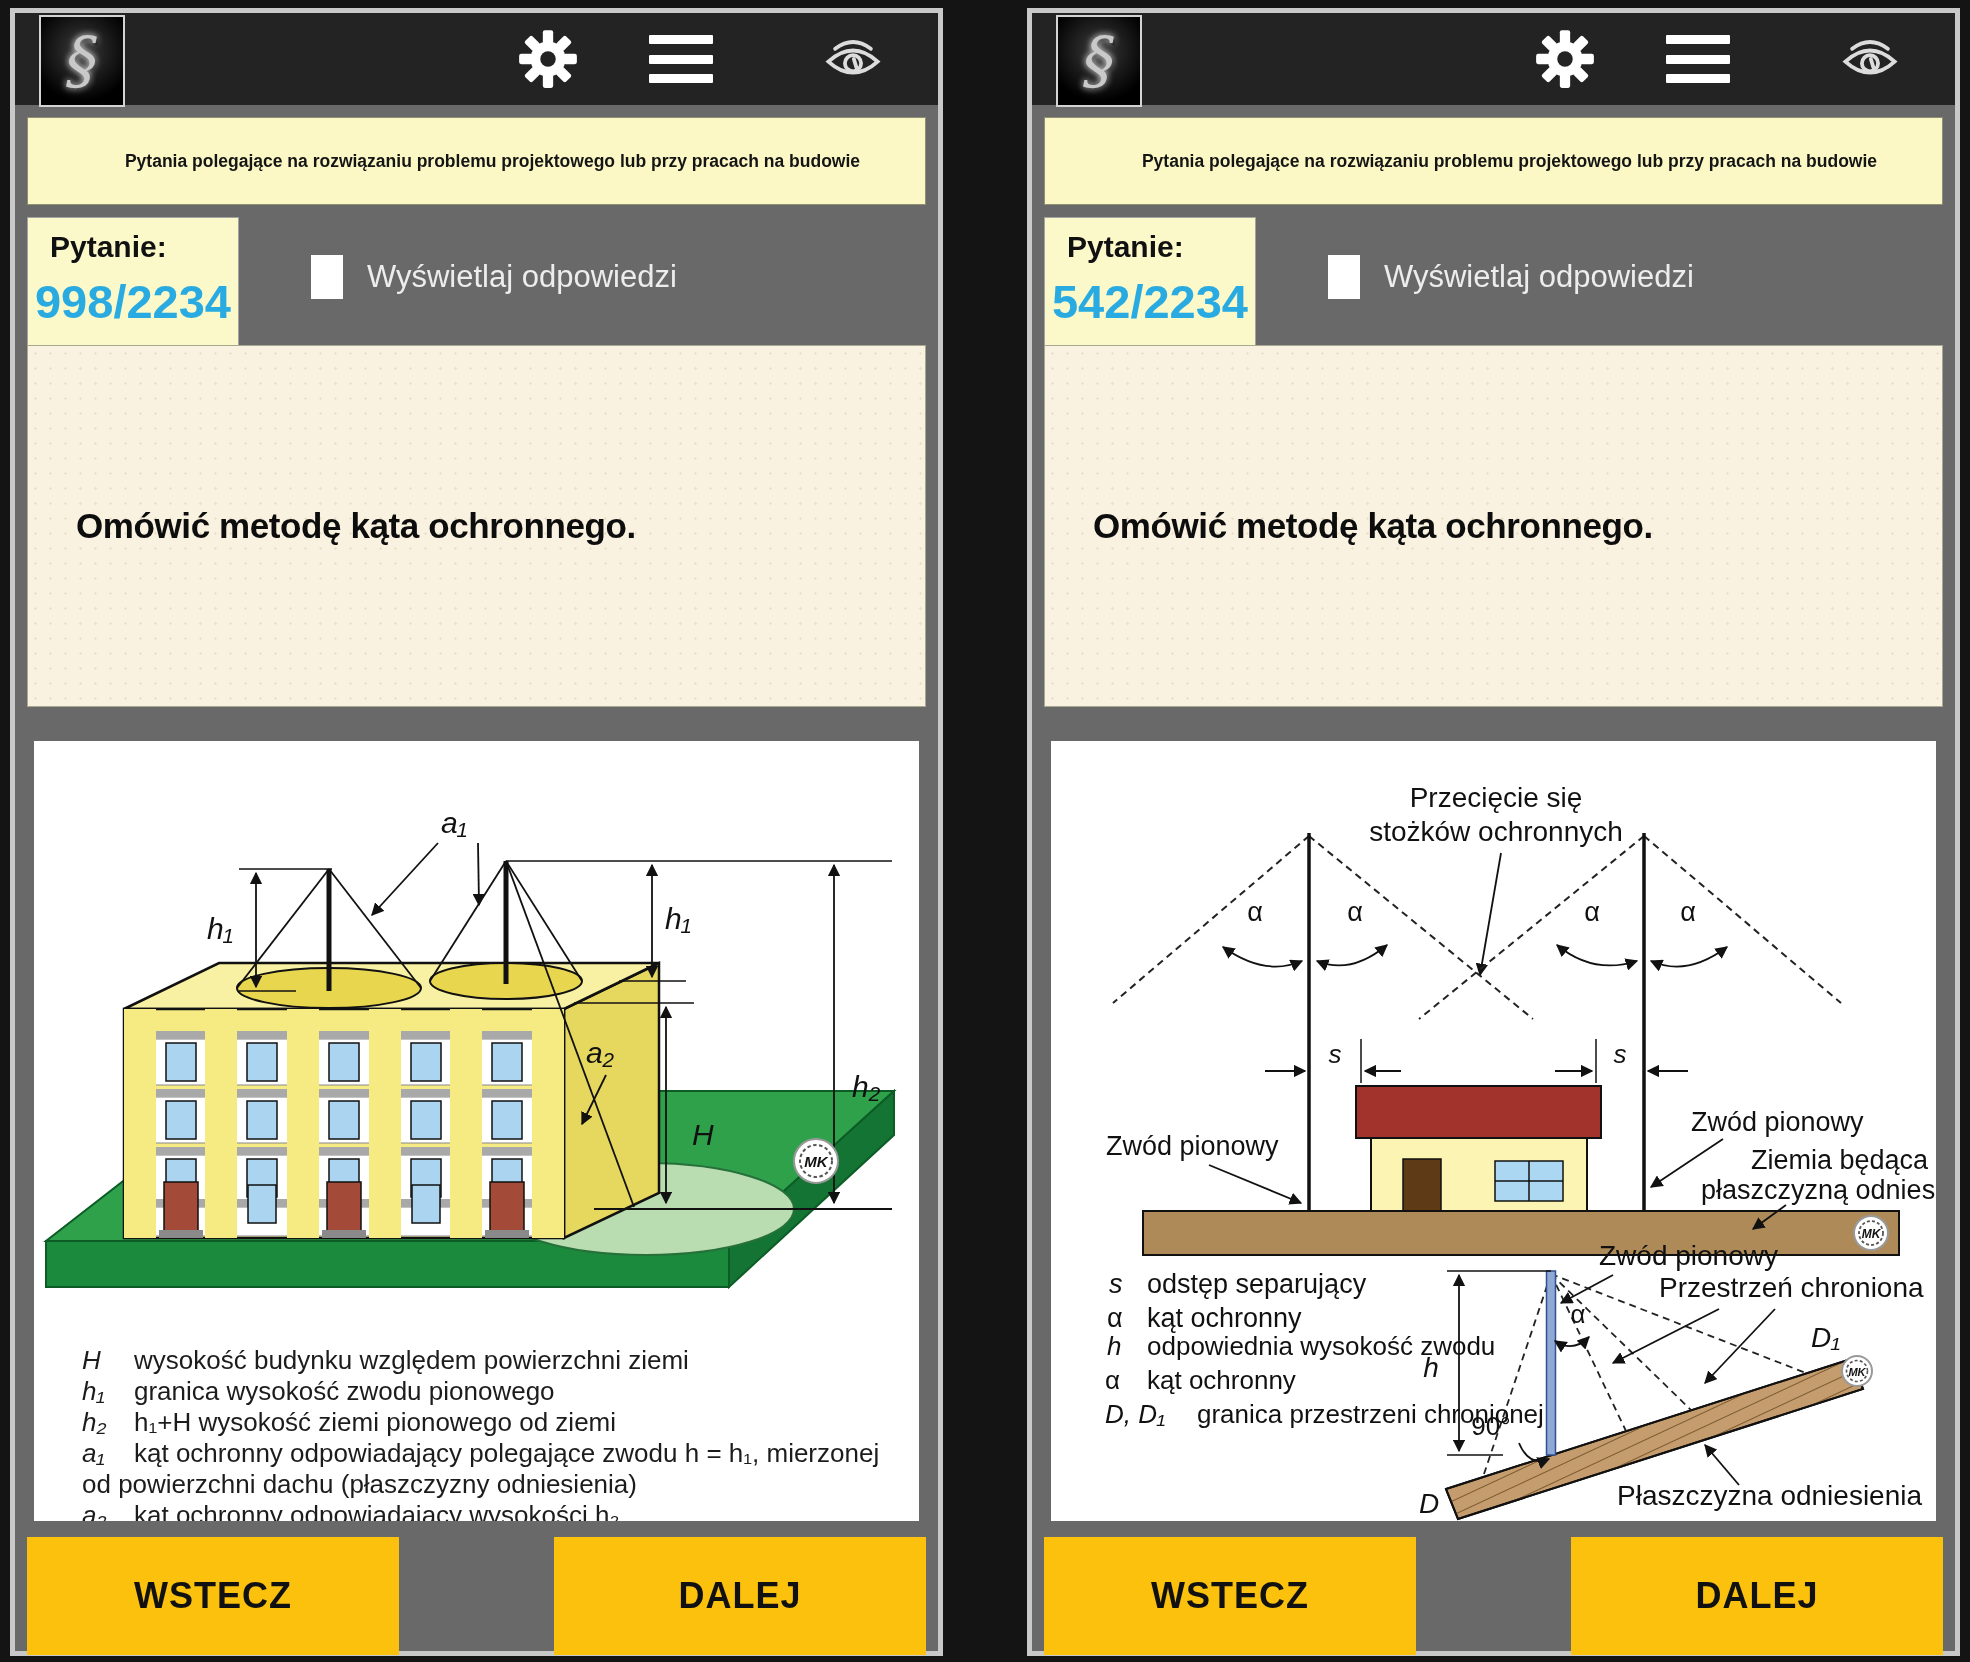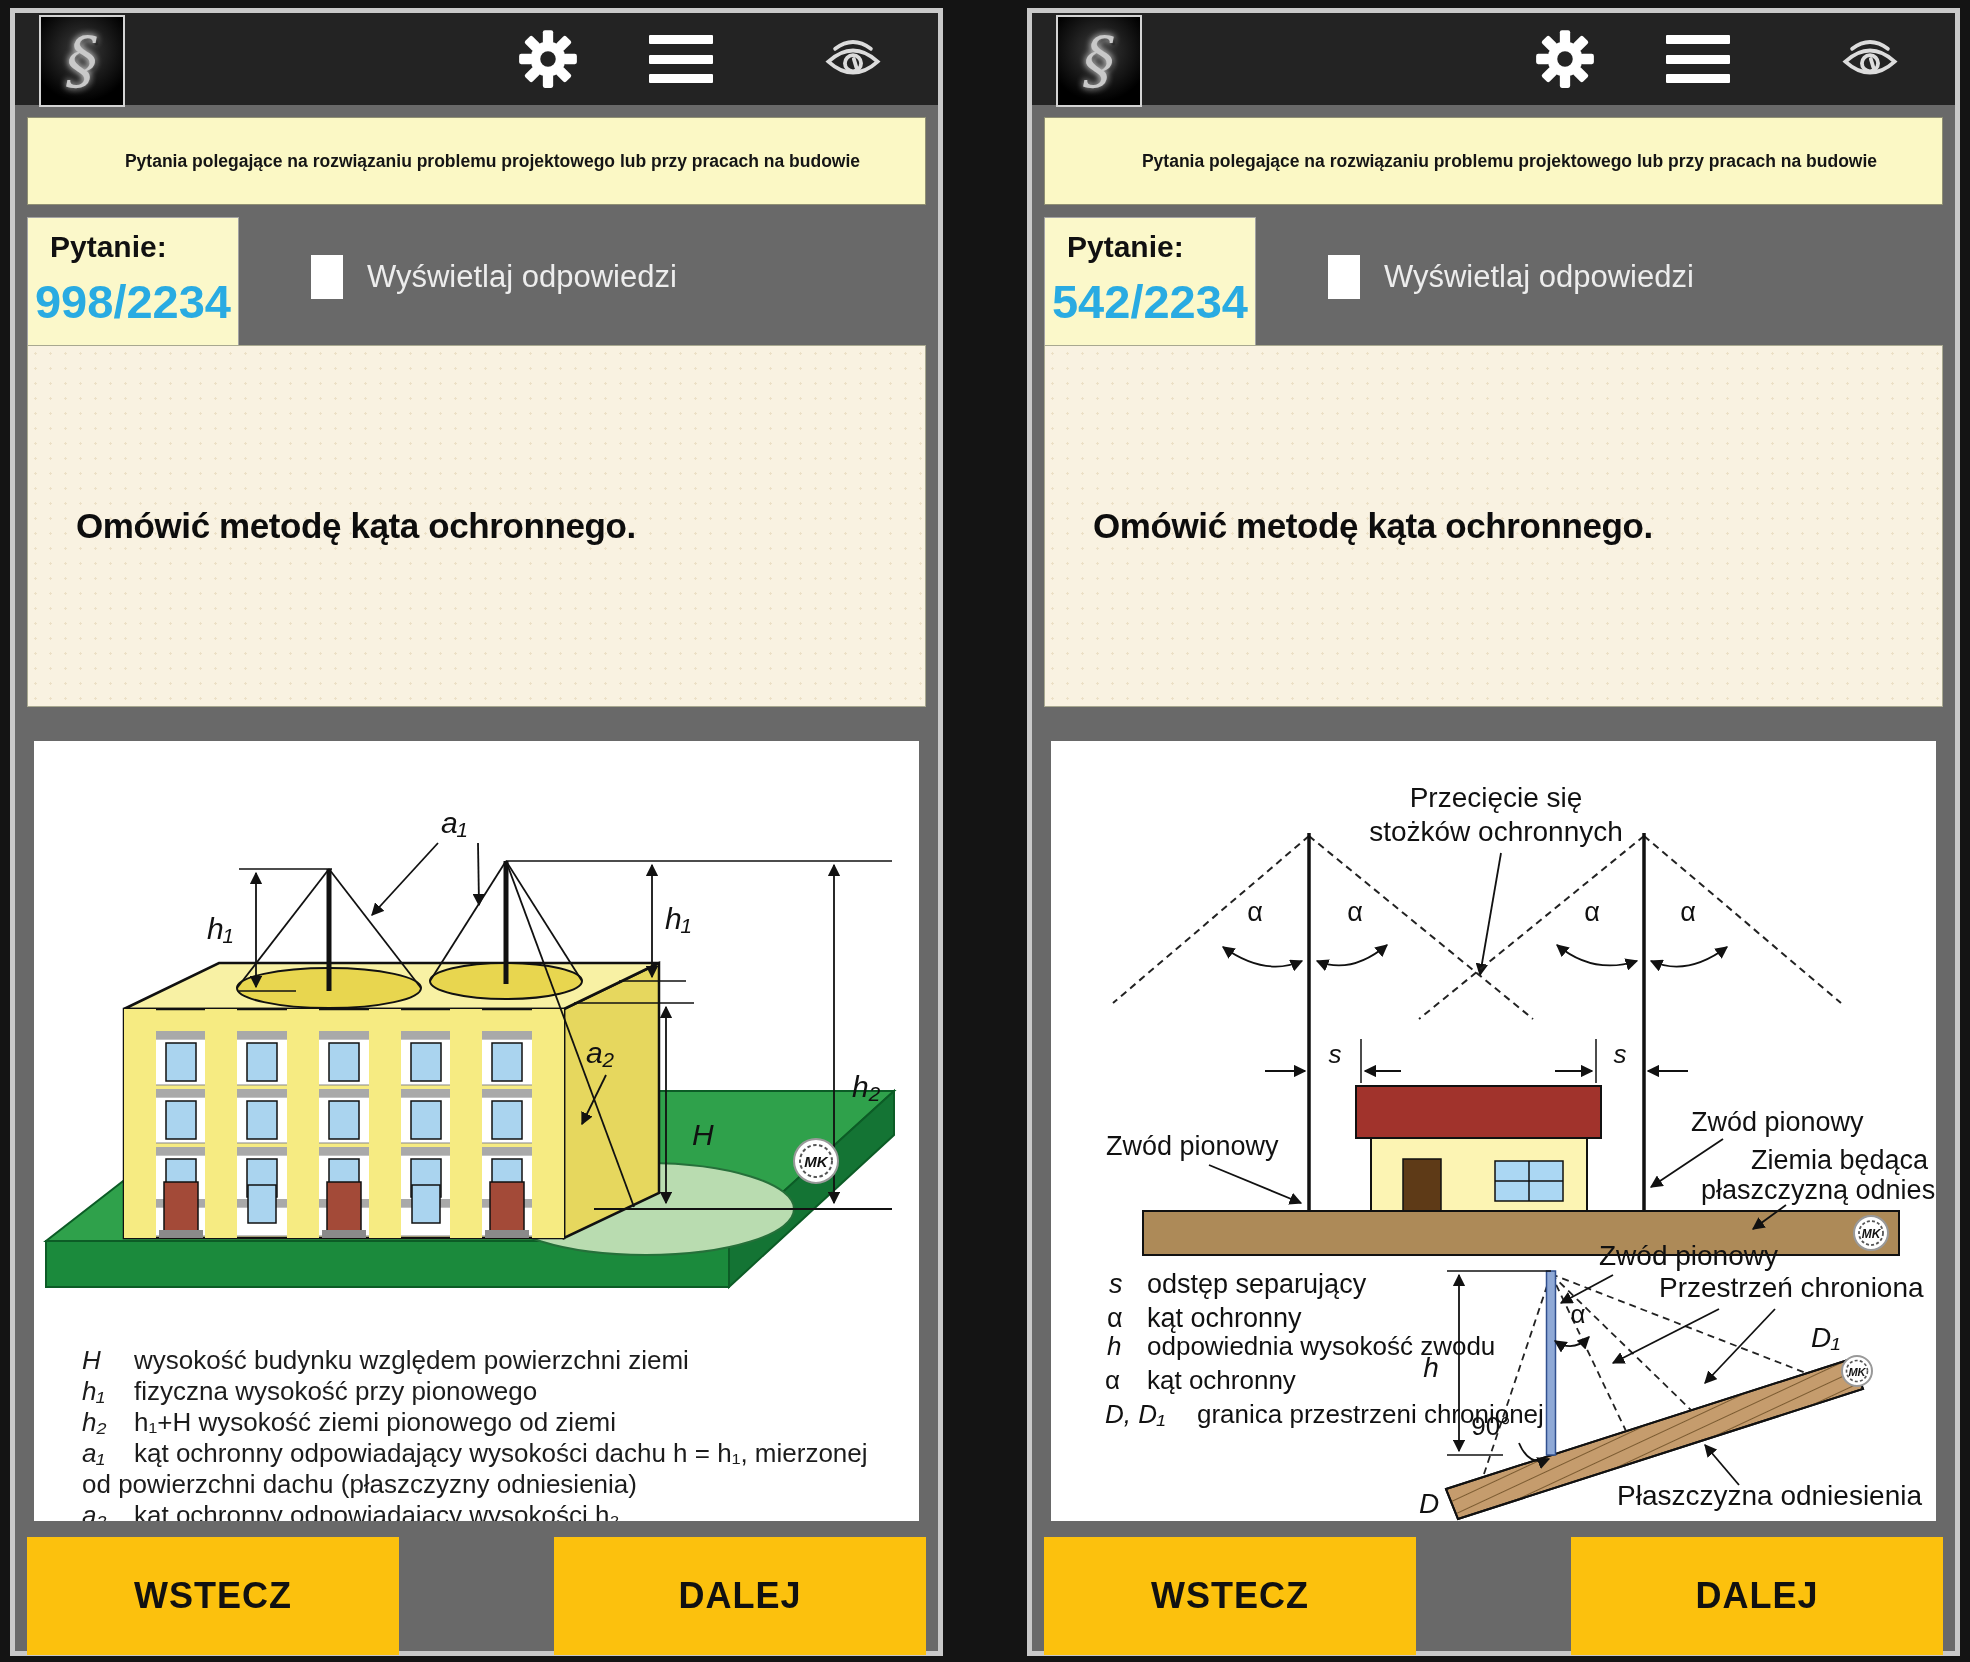--- a/index.html
+++ b/index.html
@@ -245,29 +245,29 @@
         <text x="0" y="6" text-anchor="middle" font-size="15" font-weight="bold" font-style="italic">MK</text>
       </g>
     </svg>
     <div class="legend">
       <div class="legline">
           <span class="legsym">H</span>
           <span>wysokość budynku względem powierzchni ziemi</span>
         </div>
       <div class="legline">
           <span class="legsym">h₁</span>
-          <span>fizyczna wysokość przy pionowego</span>
+          <span>granica wysokość zwodu pionowego</span>
         </div>
       <div class="legline">
           <span class="legsym">h₂</span>
           <span>h₁+H  wysokość ziemi pionowego od ziemi</span>
         </div>
       <div class="legline">
           <span class="legsym">a₁</span>
-          <span>kąt ochronny odpowiadający wysokości dachu h = h₁, mierzonej</span>
+          <span>kąt ochronny odpowiadający polegające zwodu h = h₁, mierzonej</span>
         </div>
       <div class="legline">
           <span>od powierzchni dachu (płaszczyzny odniesienia)</span>
         </div>
       <div class="legline">
           <span class="legsym">a₂</span>
           <span>kąt ochronny odpowiadający wysokości h₂</span>
         </div>
     </div>
   </div>

